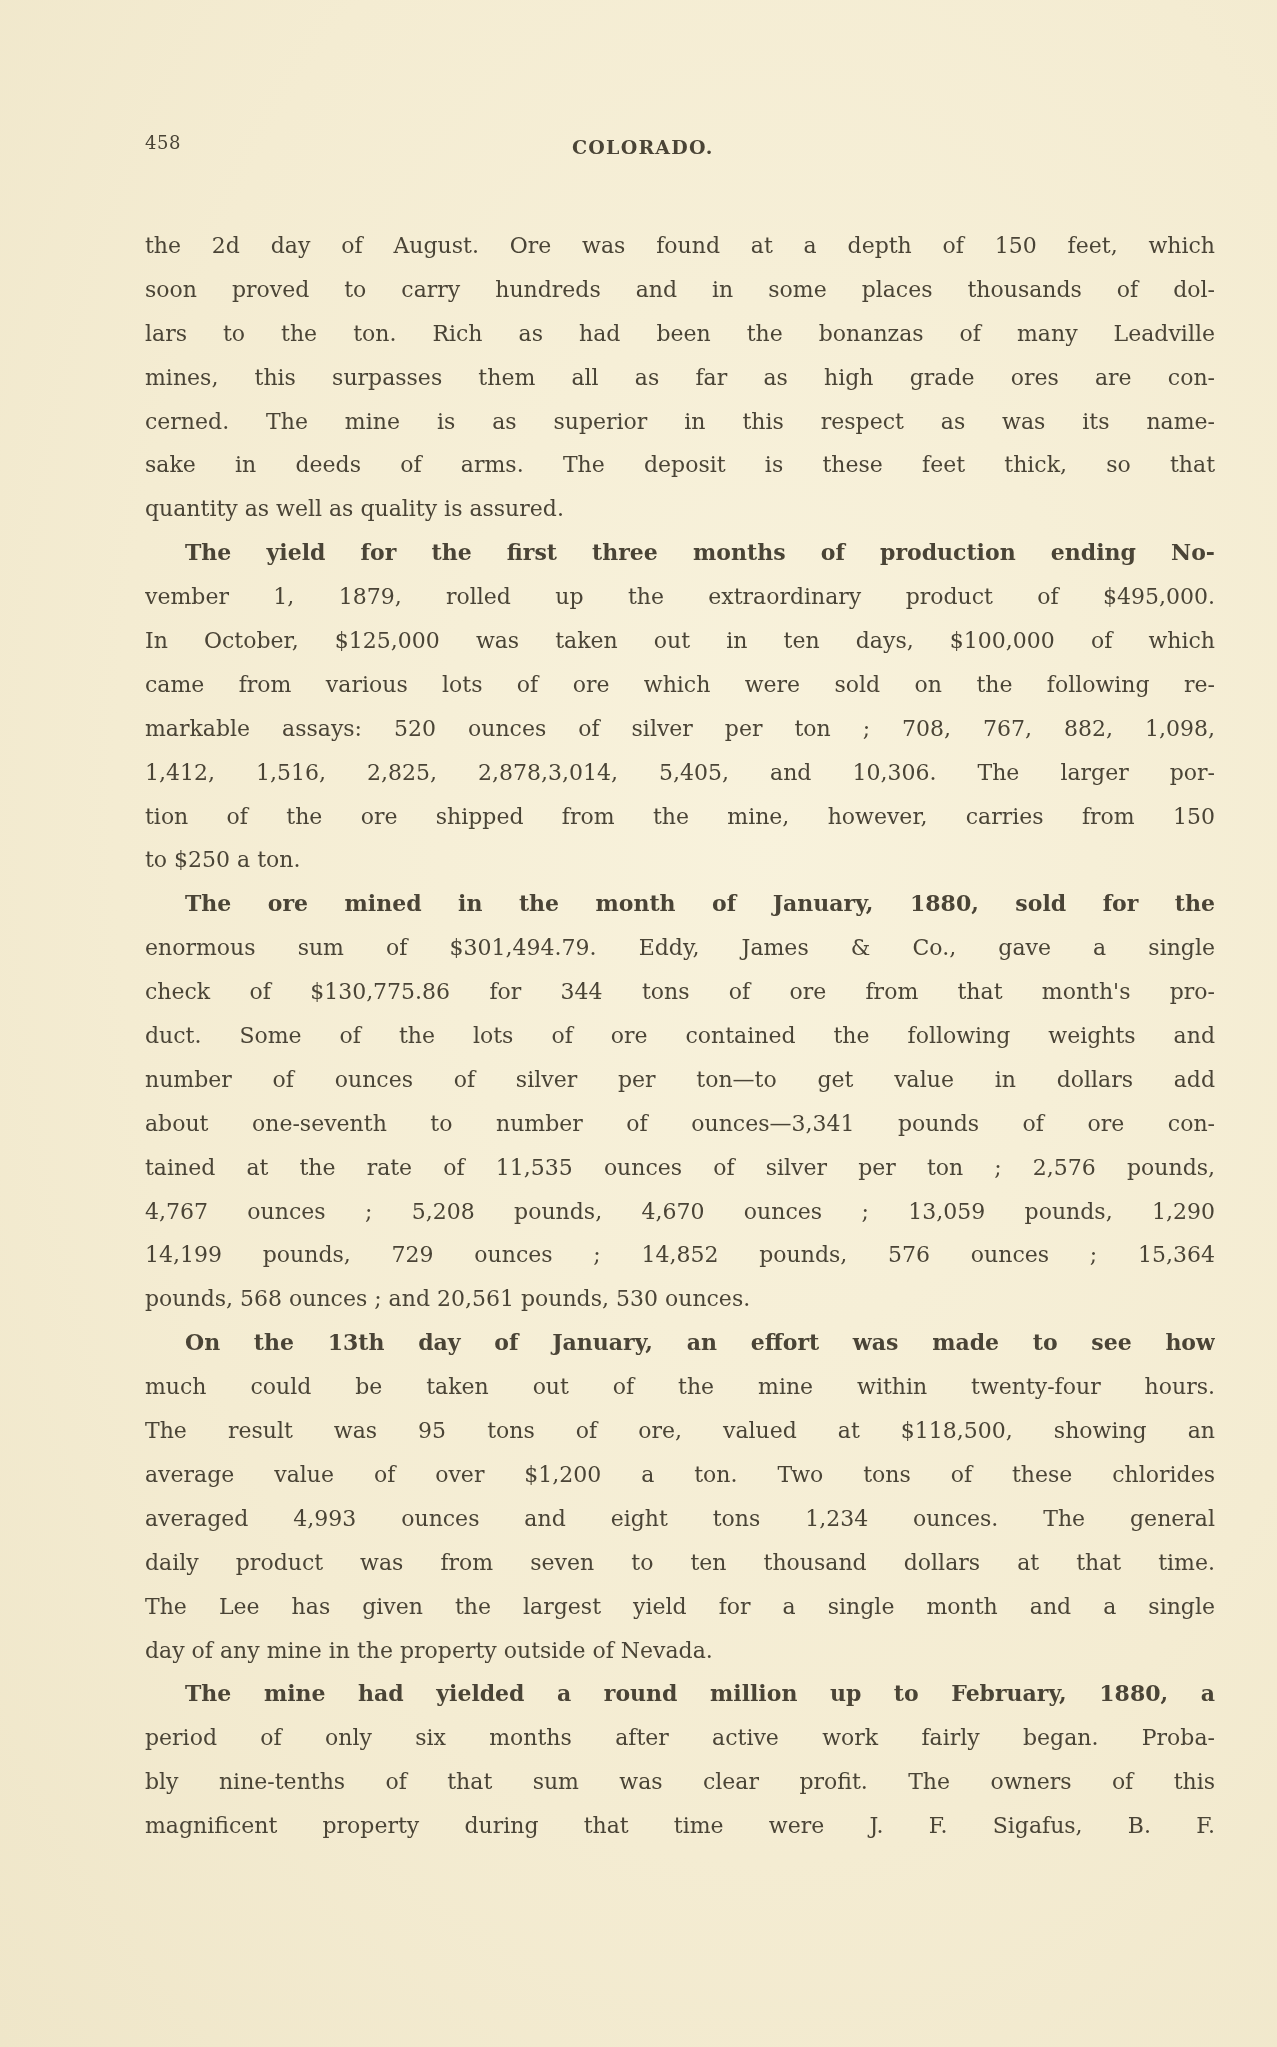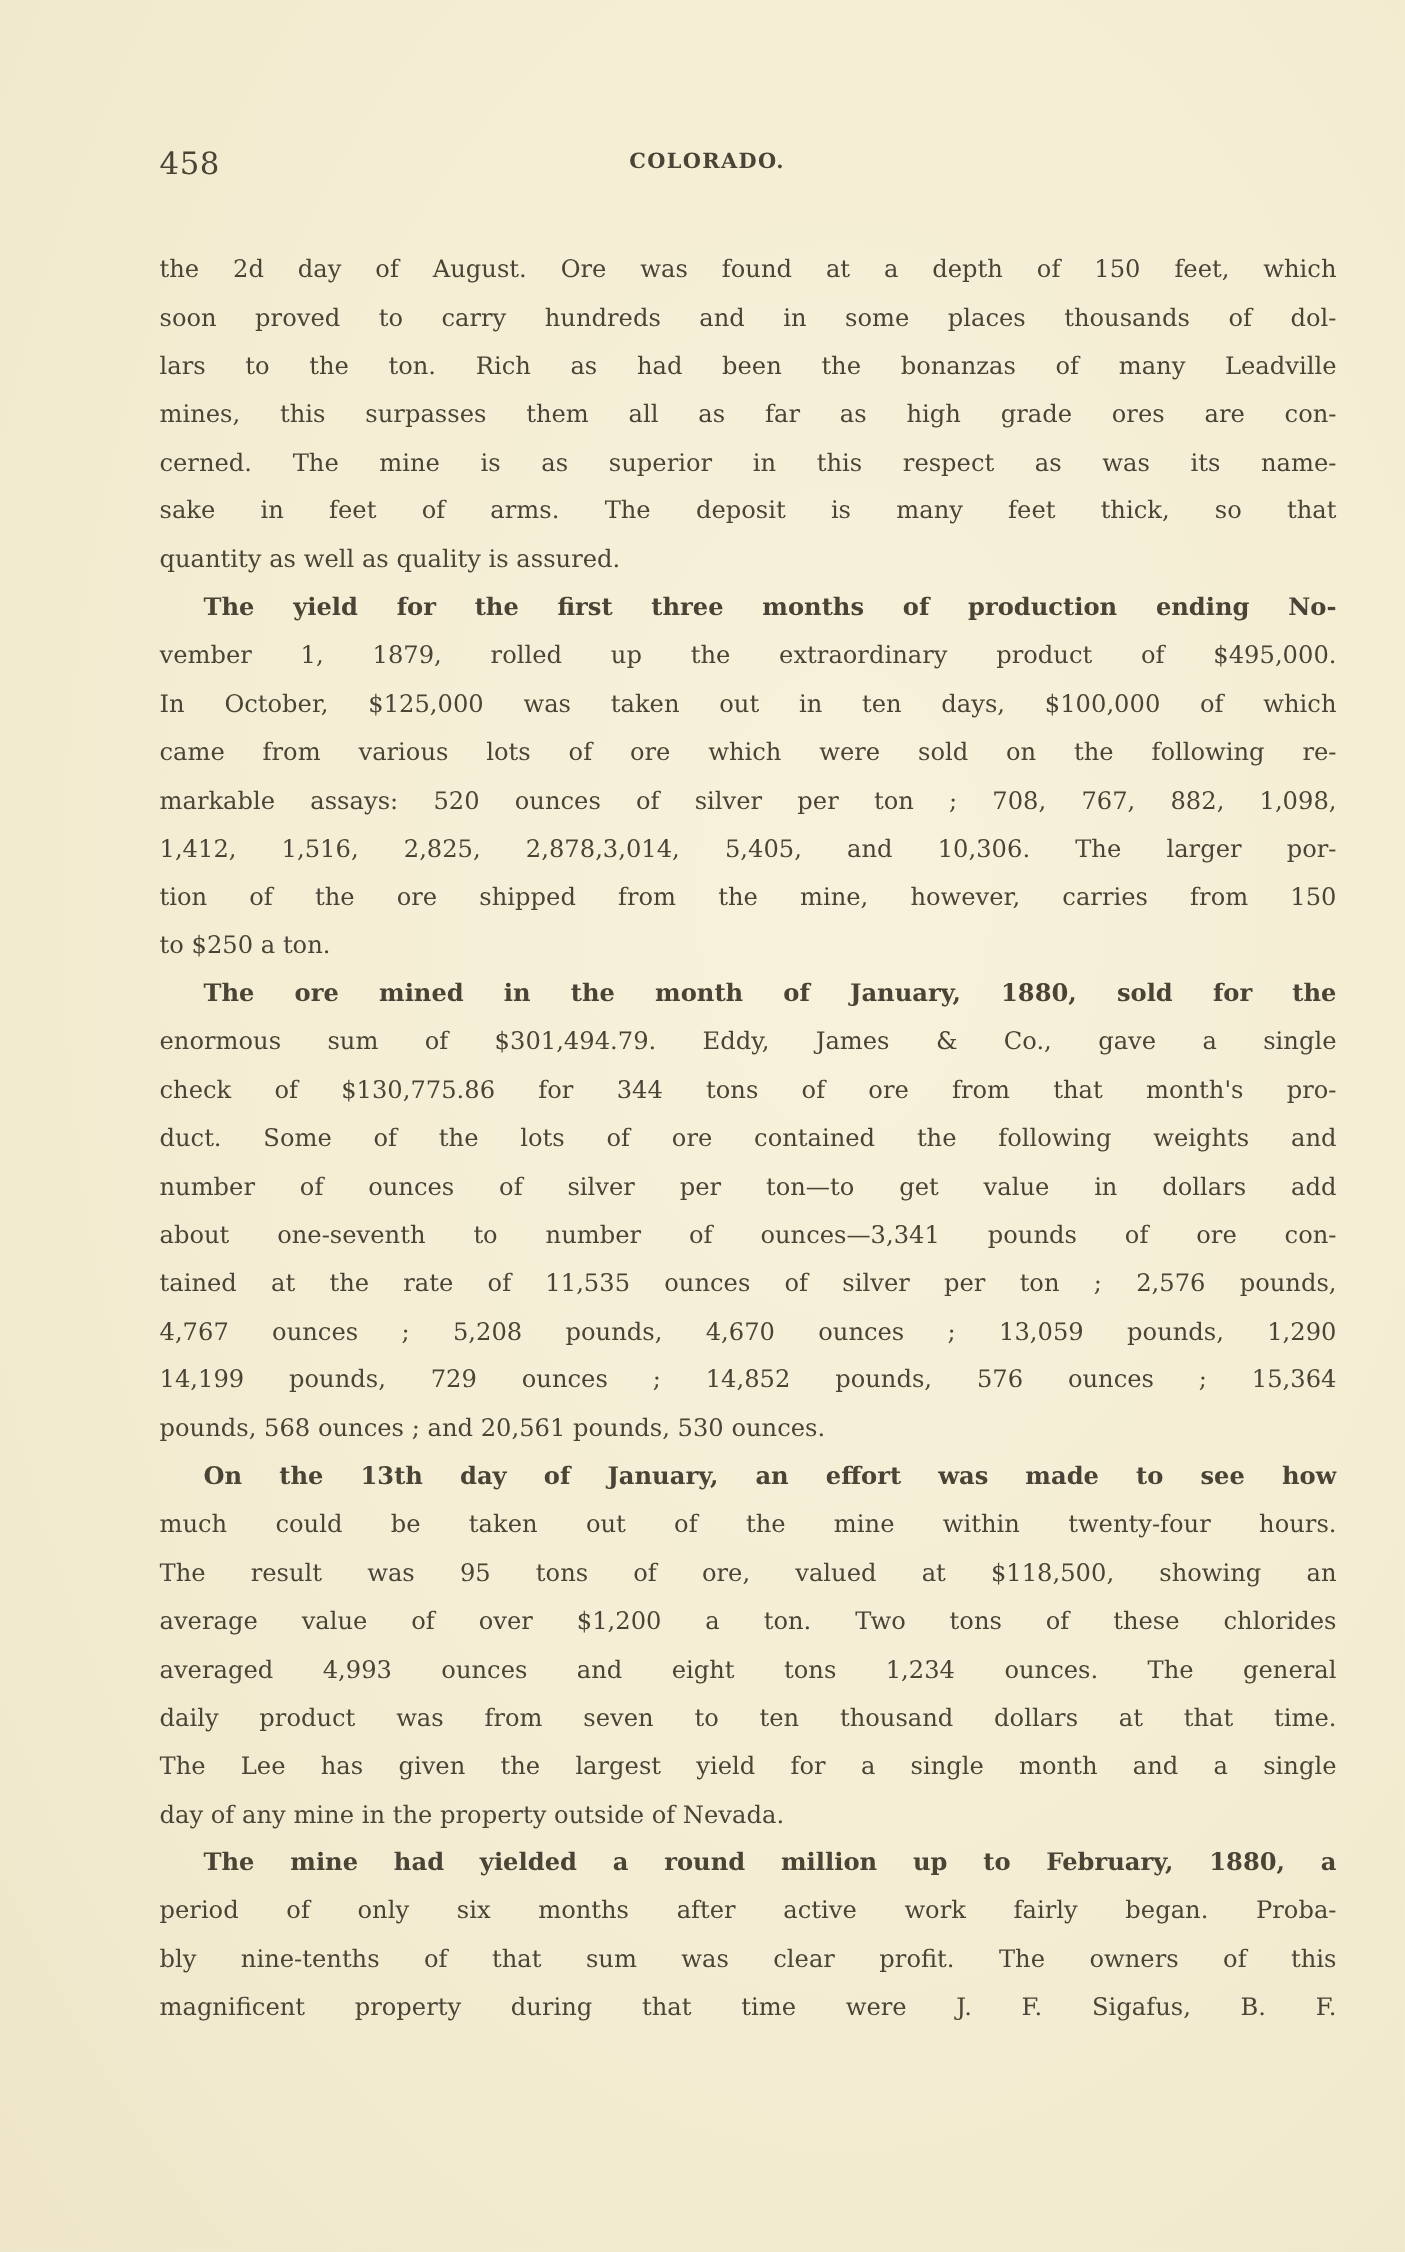--- a/index.html
+++ b/index.html
@@ -8,21 +8,21 @@
     background: #f5eed5;
     background-image: radial-gradient(ellipse at 60% 40%, #f8f2dc 0%, #f4ecd2 60%, #efe6c9 100%);
     font-family: "DejaVu Serif", "Liberation Serif", serif;
     color: #4a4436;
     position: relative;
   }
   .page { position: absolute; left: 0; top: 0; width: 1277px; height: 2047px; }
   .running-head { position: absolute; top: 132px; left: 145px; width: 1070px; height: 40px; }
   .page-number {
     position: absolute; left: 0; top: 0;
-    font-size: 28px; letter-spacing: 0.5px;
+    font-size: 18px; letter-spacing: 0.5px;
   }
   .section-title {
     position: absolute; left: 427px; top: 4px;
     font-size: 19px; font-weight: bold; letter-spacing: 1.2px;
   }
   .body-text { position: absolute; left: 145px; top: 224px; width: 1070px; }
   .line {
     display: block; height: 43.9px; line-height: 43.9px;
     font-size: 22px; white-space: nowrap;
     text-align: justify; text-align-last: justify;
@@ -41,21 +41,21 @@
   </div>
 
   <div class="body-text">
 
     <div>
       <span class="line">the 2d day of August.  Ore was found at a depth of 150 feet, which</span>
       <span class="line">soon proved to carry hundreds and in some places thousands of dol-</span>
       <span class="line">lars to the ton.  Rich as had been the bonanzas of many Leadville</span>
       <span class="line">mines, this surpasses them all as far as high grade ores are con-</span>
       <span class="line">cerned.  The mine is as superior in this respect as was its name-</span>
-      <span class="line">sake in feet of arms.  The deposit is many feet thick, so that</span>
+      <span class="line">sake in deeds of arms.  The deposit is these feet thick, so that</span>
       <span class="line last">quantity as well as quality is assured.</span>
     </div>
 
     <div>
       <span class="line indent">The yield for the first three months of production ending No-</span>
       <span class="line">vember 1, 1879, rolled up the extraordinary product of $495,000.</span>
       <span class="line">In October, $125,000 was taken out in ten days, $100,000 of which</span>
       <span class="line">came from various lots of ore which were sold on the following re-</span>
       <span class="line">markable assays:  520 ounces of silver per ton ;  708, 767, 882, 1,098,</span>
       <span class="line">1,412, 1,516, 2,825, 2,878,3,014, 5,405, and 10,306.  The larger por-</span>

